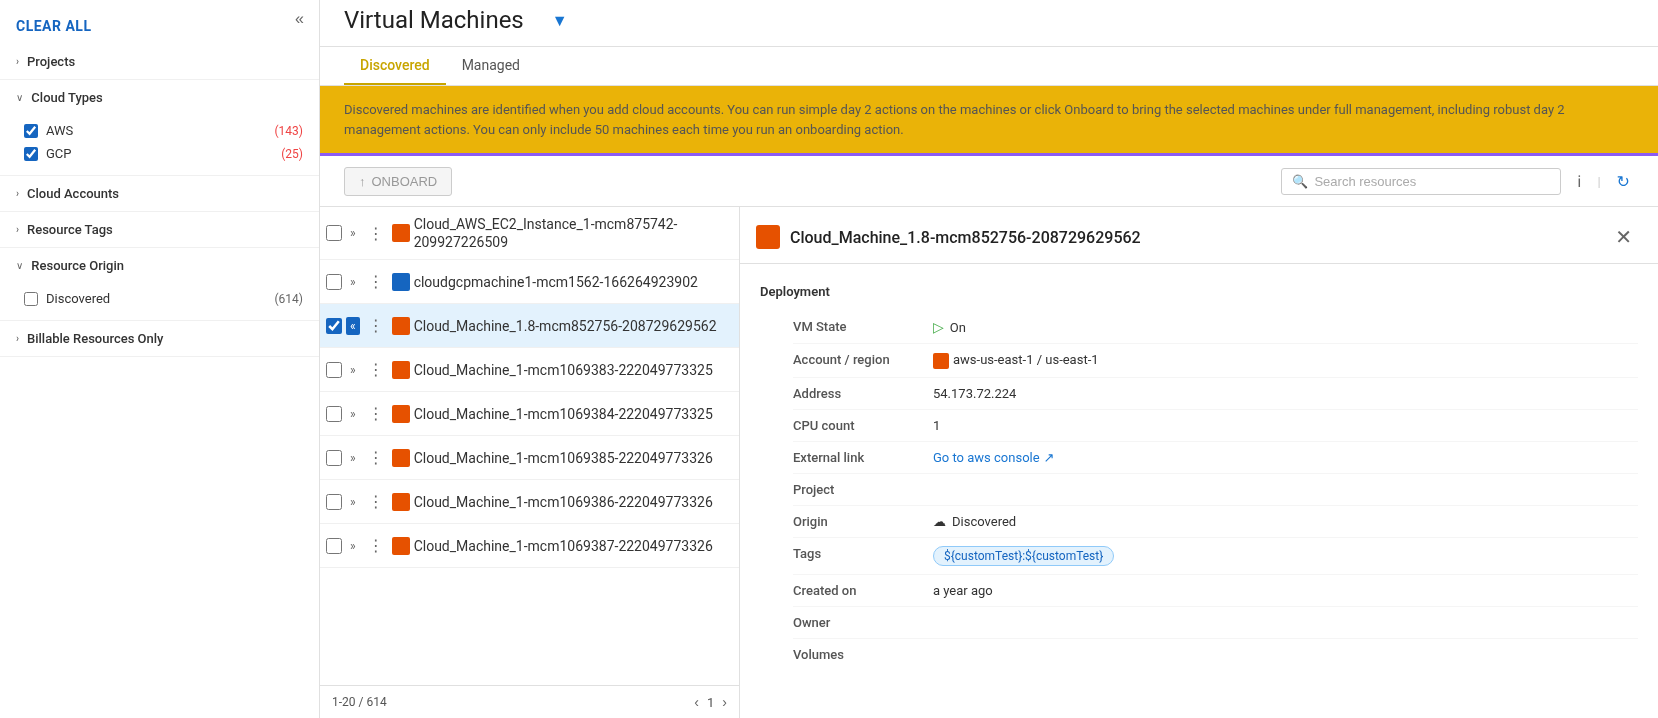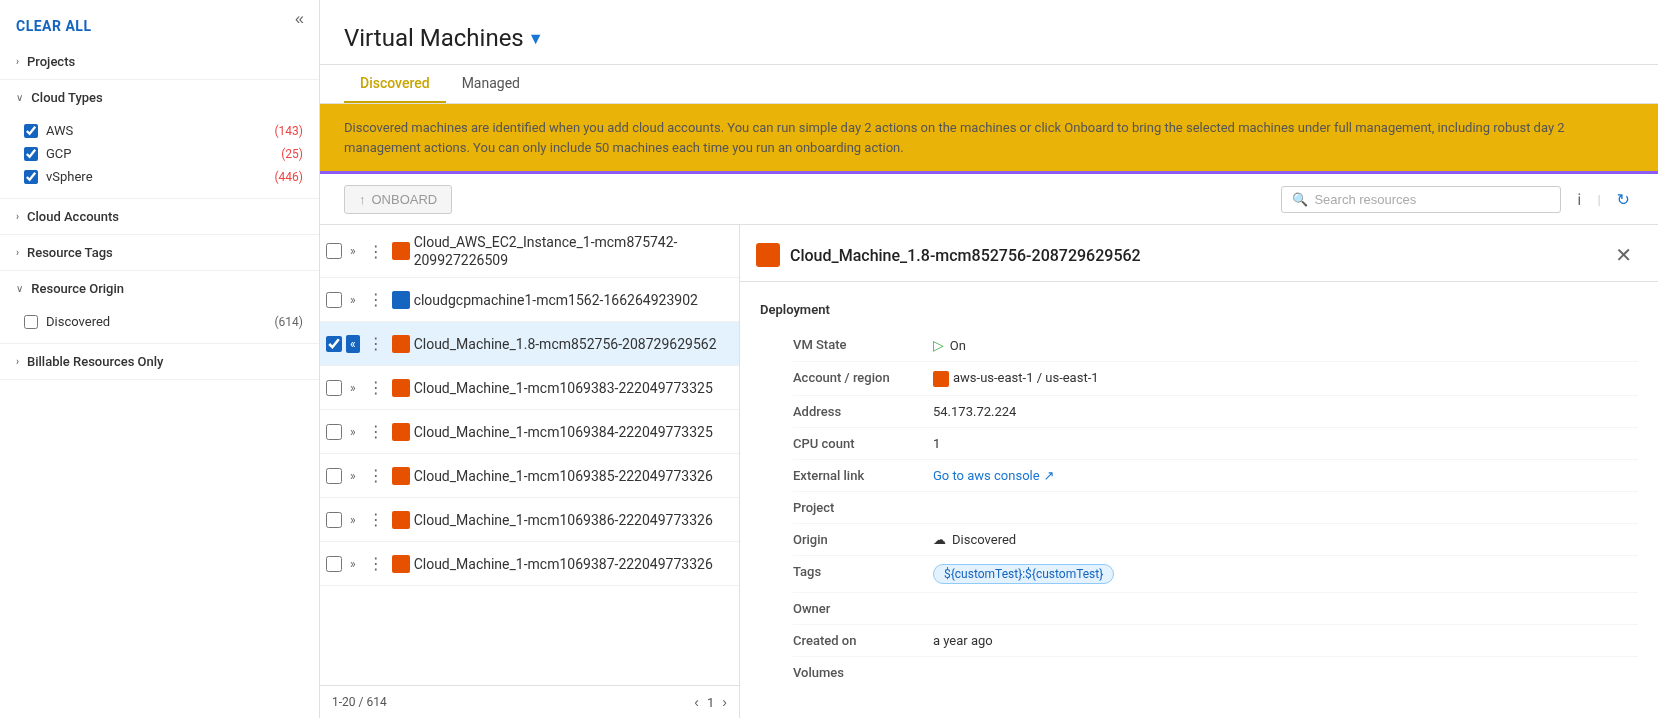--- a/index.html
+++ b/index.html
@@ -18,21 +18,21 @@
     .checkbox { width: 14px; height: 14px; accent-color: #1565c0; cursor: pointer; }
     .filter-label { font-size: 13px; color: #333; }
     .filter-count { font-size: 12px; color: #ef4444; }
     .discovered-item { display: flex; align-items: center; gap: 8px; padding: 4px 0; }
     .discovered-count { font-size: 12px; color: #666; margin-left: auto; }
 
     
     .main { flex: 1; display: flex; flex-direction: column; overflow: hidden; }
 
     
-    .page-header { padding: 24px 24px 0 24px; display: flex; align-items: center; gap: 4px; border-bottom: 1px solid #e0e0e0; }
+    .page-header { padding: 6px 24px 0 24px; display: flex; align-items: center; gap: 28px; border-bottom: 1px solid #e0e0e0; }
     .page-title { font-size: 24px; font-weight: 400; color: #222; padding-bottom: 12px; }
     .filter-icon { color: #1976d2; font-size: 16px; padding-bottom: 12px; }
 
     
     .tabs { display: flex; padding: 0 24px; border-bottom: 1px solid #e0e0e0; background: #fff; }
     .tab { padding: 10px 16px; font-size: 14px; cursor: pointer; color: #555; border-bottom: 2px solid transparent; }
     .tab.active { color: #c8a500; border-bottom: 2px solid #c8a500; font-weight: 500; }
 
     
     .description { padding: 14px 24px; font-size: 13px; color: #555; line-height: 1.5; background: #eab308; border-bottom: 3px solid #8b5cf6; }
@@ -118,27 +118,20 @@
         </div>
         <span class="filter-count">(143)</span>
       </div>
       <div class="filter-item">
         <div class="filter-item-left">
           <input type="checkbox" class="checkbox" checked="" style="">
           <span class="filter-label">GCP</span>
         </div>
         <span class="filter-count">(25)</span>
       </div>
-      <div class="filter-item">
-        <div class="filter-item-left">
-          <input type="checkbox" class="checkbox" checked="" style="">
-          <span class="filter-label">vSphere</span>
-        </div>
-        <span class="filter-count">(446)</span>
-      </div>
     </div>
   </div>
 
   <div class="sidebar-section">
     <div class="sidebar-section-header">
       <span class="chevron">›</span>
       <span>Cloud Accounts</span>
     </div>
   </div>
 
@@ -323,28 +316,28 @@
                   <span>☁</span>
                   <span>Discovered</span>
                 </div>
               </div>
     </div>
             <div class="detail-row">
       <span class="detail-key">Tags</span>
       <div class="detail-val"><span class="tag-badge">${customTest}:${customTest}</span></div>
     </div>
             <div class="detail-row">
+      <span class="detail-key">Created on</span>
+      <div class="detail-val"><span class="detail-val">a year ago</span></div>
+    </div>
+            <div class="detail-row">
       <span class="detail-key">Owner</span>
       <div class="detail-val"><span class="detail-val"></span></div>
     </div>
             <div class="detail-row">
-      <span class="detail-key">Created on</span>
-      <div class="detail-val"><span class="detail-val">a year ago</span></div>
-    </div>
-            <div class="detail-row">
       <span class="detail-key">Volumes</span>
       <div class="detail-val"><span class="detail-val"></span></div>
     </div>
           </div>
       </div>
     </div>
 
   </div>
 </div>
 

